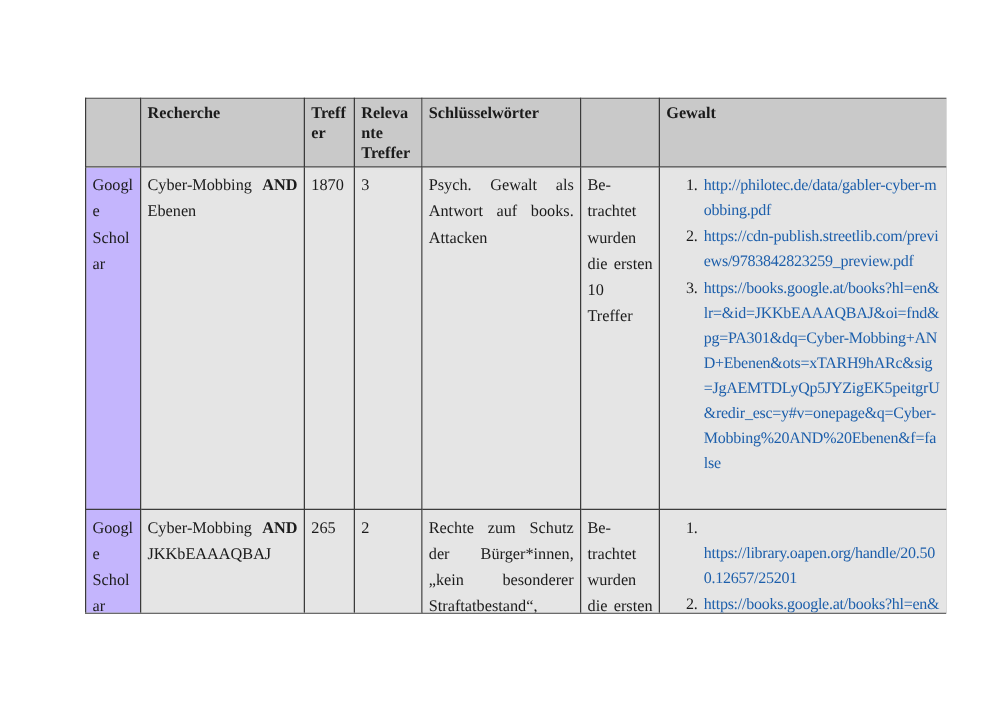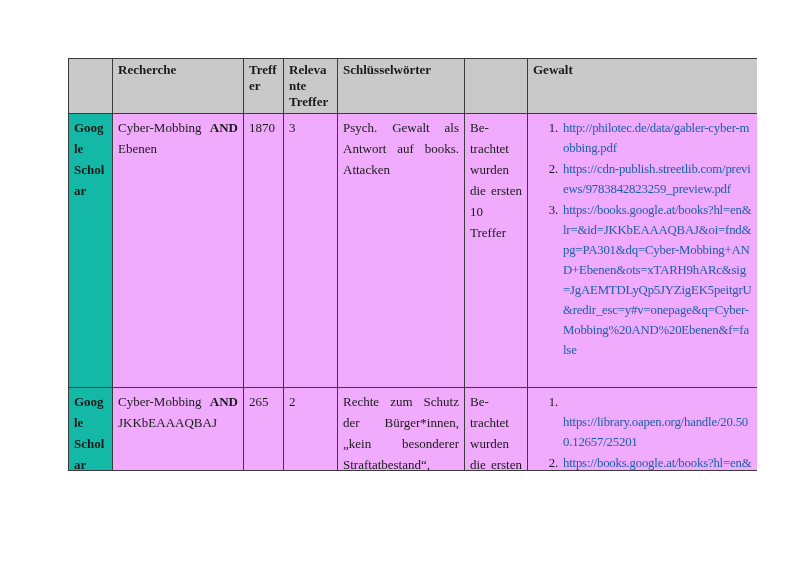--- a/index.html
+++ b/index.html
@@ -16,21 +16,21 @@
     overflow: hidden;
   }
   .page {
     position: absolute;
     inset: 0;
     background: #ffffff;
   }
   .table-wrap {
     position: absolute;
     left: 68px;
-    top: 58px;
+    top: 78px;
     width: 689px;
     height: 412px;
     overflow: hidden;
     border-bottom: 1px solid #3b3b3b;
   }
   table.research {
     border-collapse: collapse;
     table-layout: fixed;
     width: 689px;
   }
@@ -57,25 +57,25 @@
     font-size: 13px;
     line-height: 16px;
     padding: 4px 4px 3px 5px;
     overflow-wrap: anywhere;
     word-break: break-word;
     height: 26px;
   }
   tbody td {
     font-size: 13px;
     line-height: 21px;
-    background: #f0abfc;
+    background: #e5e5e5;
   }
   td.row-head {
-    background: #14b8a6;
-    font-weight: bold;
+    background: #c4b5fd;
+    font-weight: normal;
     overflow-wrap: anywhere;
     word-break: break-word;
     padding: 3px 2px 3px 3px;
     margin-left: 24px;
   }
   tr.data-row-1 { height: 274px; }
   tr.data-row-2 { height: 104px; }
   tr.head-row   { height: 33px; }
 
   .just { text-align: justify; margin: 0; }

